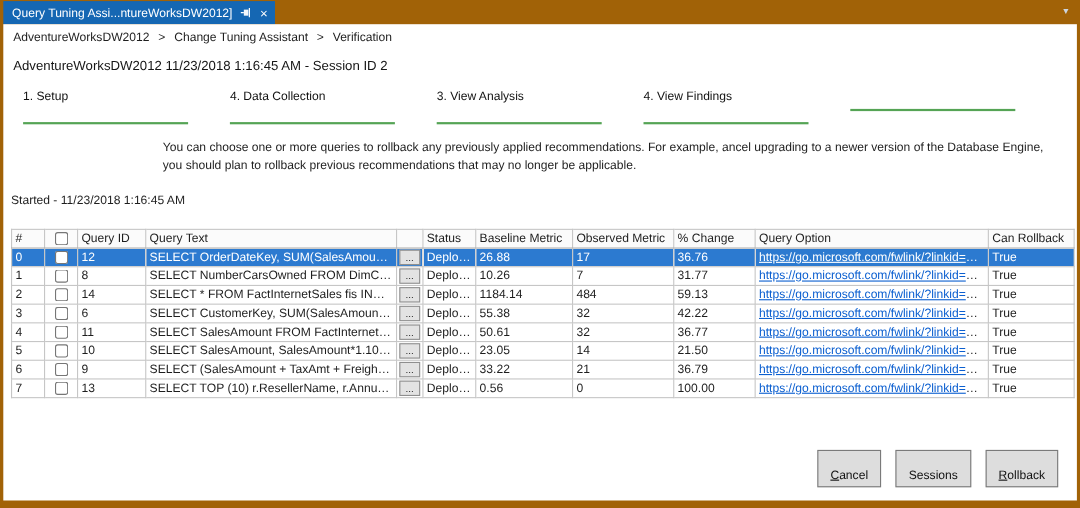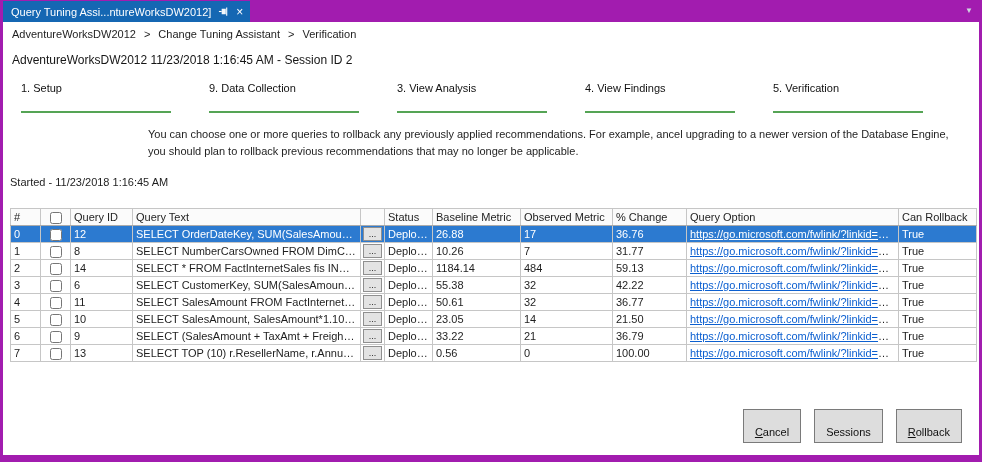--- a/index.html
+++ b/index.html
@@ -1,19 +1,19 @@
 <!DOCTYPE html>
 <html><head>
 <meta charset="utf-8">
 <style>
   * { margin:0; padding:0; box-sizing:border-box; }
   html,body { width:982px; height:462px; }
   body { font-family:"Liberation Sans","DejaVu Sans",sans-serif; font-size:11px; color:#1e1e1e; background:#fff; }
 
-  .window { position:relative; width:982px; height:462px; background:#a21caf; overflow:hidden; }
+  .window { position:relative; width:982px; height:462px; background:#a16207; overflow:hidden; }
 
   
   .tabstrip { position:relative; height:22px; display:flex; align-items:flex-end; padding-left:3px; }
   .tab { height:21px; background:#1567b3; color:#fff; display:flex; align-items:center; gap:7px; padding:0 7px 0 8px; font-size:11px; cursor:default; }
   .tab-title { white-space:nowrap; }
   .tab-pin { display:flex; align-items:center; }
   .tab-close { font-size:12px; line-height:1; color:#fff; }
   .tab-dropdown { position:absolute; right:9px; top:6px; color:#cdd5de; font-size:8px; }
 
   
@@ -80,33 +80,32 @@
     </div>
 
     <div class="session-title">AdventureWorksDW2012 11/23/2018 1:16:45 AM - Session ID 2</div>
 
     <div class="steps">
       <div class="step">
         <div class="step-label">1. Setup</div>
         <div class="step-underline"></div>
       </div>
       <div class="step">
-        <div class="step-label">9. Data Collection</div>
+        <div class="step-label">4. Data Collection</div>
         <div class="step-underline"></div>
       </div>
       <div class="step">
         <div class="step-label">3. View Analysis</div>
         <div class="step-underline"></div>
       </div>
       <div class="step">
         <div class="step-label">4. View Findings</div>
         <div class="step-underline"></div>
       </div>
       <div class="step">
-        <div class="step-label">5. Verification</div>
         <div class="step-underline"></div>
       </div>
     </div>
 
     <div class="description">You can choose one or more queries to rollback any previously applied recommendations. For example, ancel upgrading to a newer version of the Database Engine, you should plan to rollback previous recommendations that may no longer be applicable.</div>
 
     <div class="started">Started - 11/23/2018 1:16:45 AM</div>
 
     <div class="grid-wrap">
       <table>

